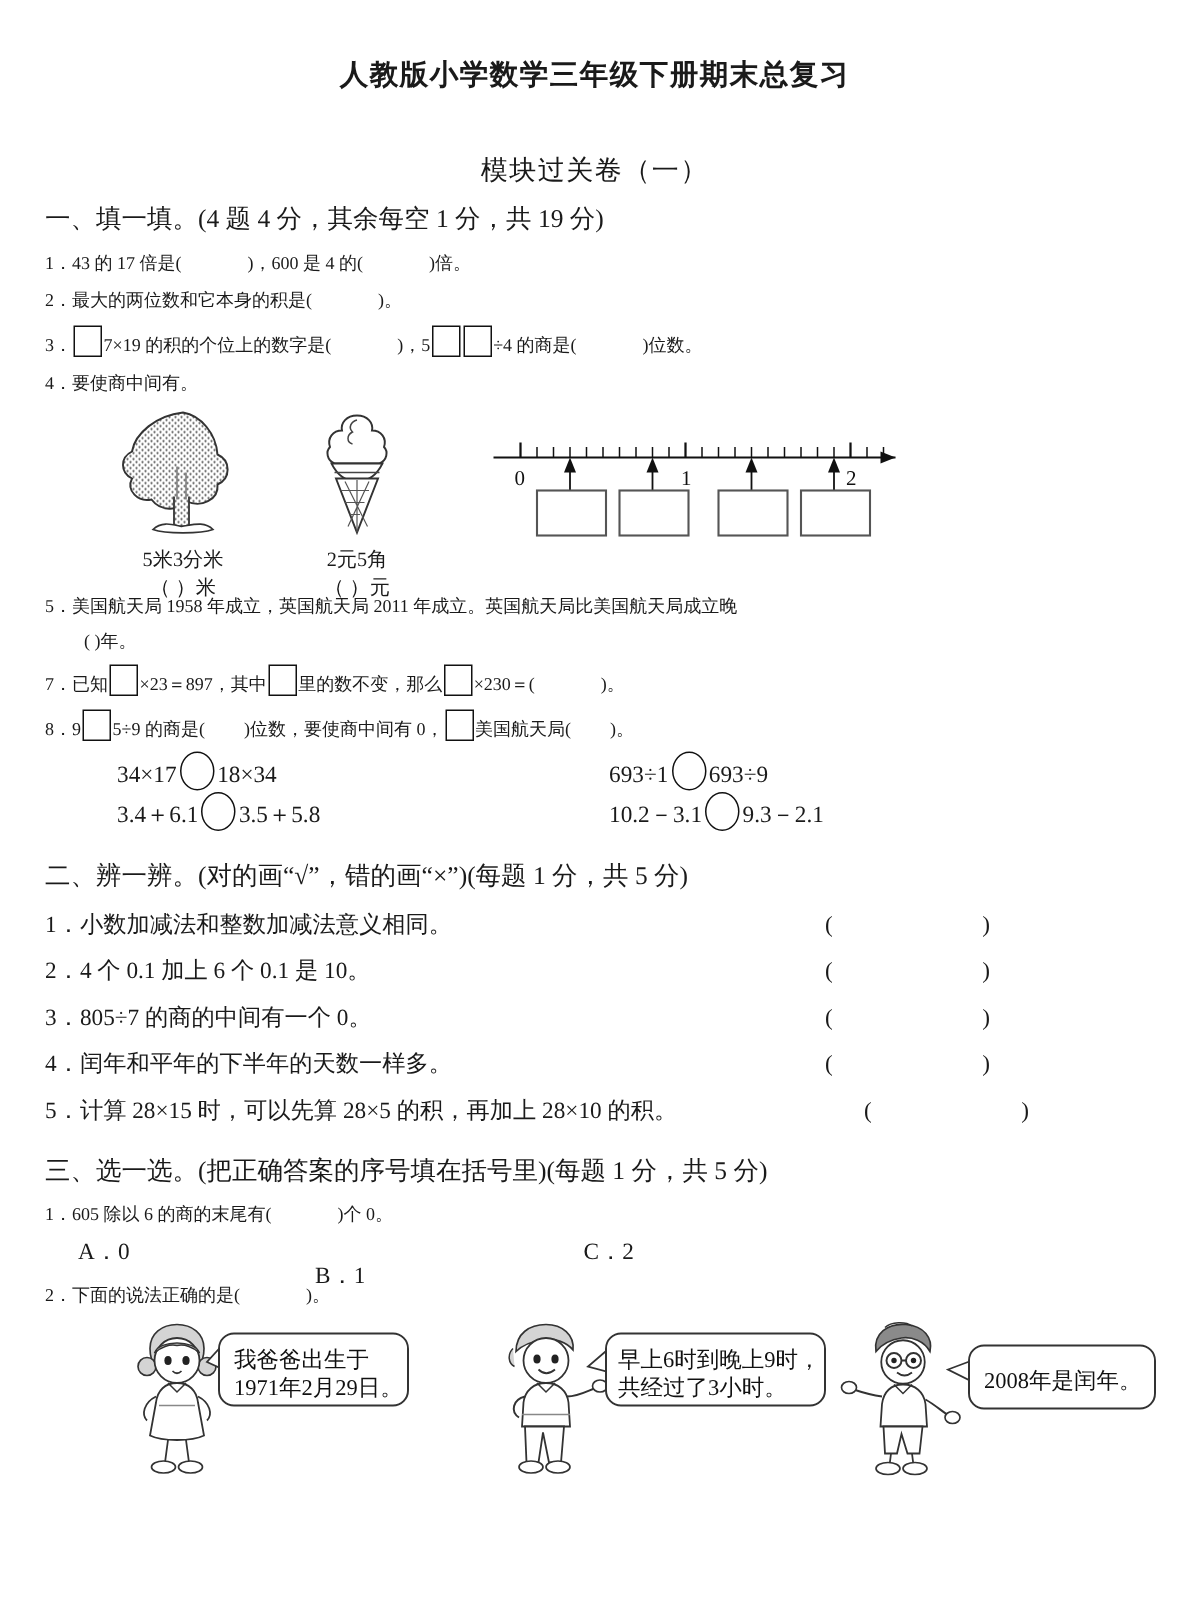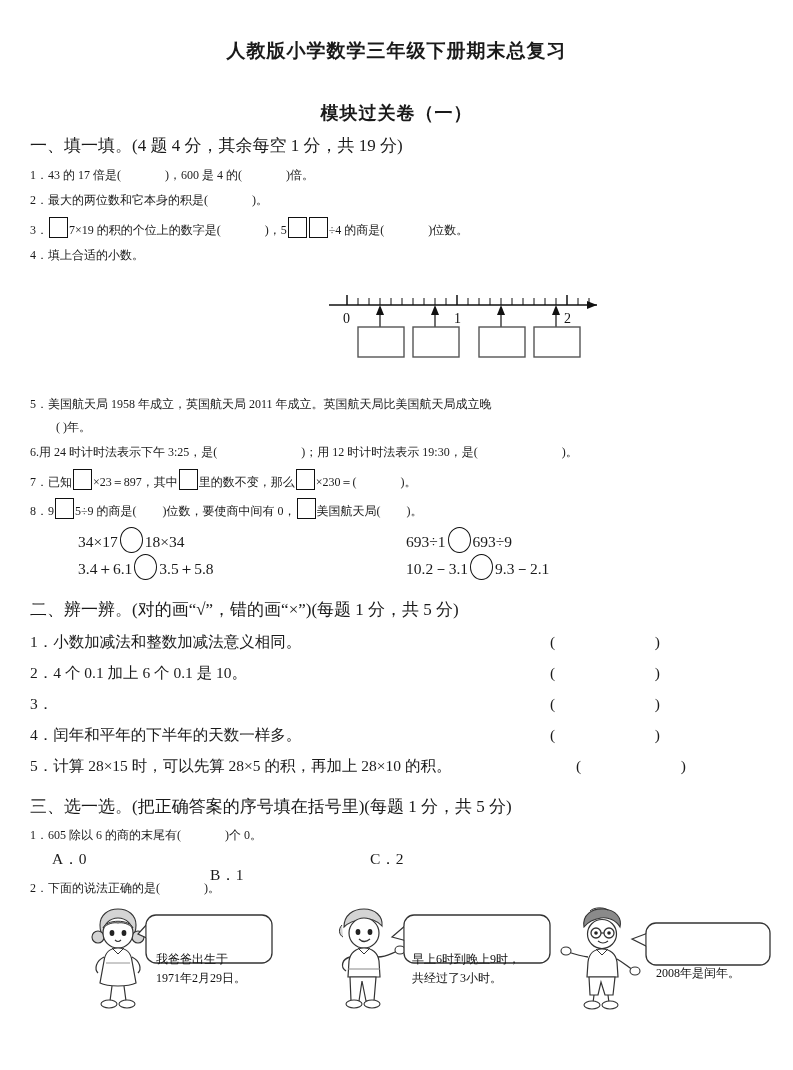--- a/index.html
+++ b/index.html
@@ -29,21 +29,21 @@
     font-size: 19px;
     font-weight: bold;
     letter-spacing: 1px;
     margin: 40px 0 0 0;
     line-height: 1.2;
     font-family: Liberation Serif, serif;
   }
   .paper-title {
     text-align: center;
     font-size: 18px;
-    font-weight: bold;
+    font-weight: normal;
     letter-spacing: 1px;
     margin: 40px 0 0 0;
     line-height: 1.2;
   }
 
   
   .content {
     padding: 0 24px 0 30px;
     box-sizing: border-box;
   }
@@ -168,46 +168,45 @@
   .choices {
     padding-left: 26px;
     margin-top: 4px;
     position: relative;
     height: 24px;
     font-size: 15.5px;
   }
   .ch { position: absolute; white-space: nowrap; }
   .ch-a { left: 22px; }
   .ch-b { left: 180px; margin-top: 16px; }
-  .ch-c { left: 340px; }
+  .ch-c { left: 359px; }
 
   
   .panels {
     position: relative;
     height: 120px;
     margin-top: 8px;
   }
   .panel {
     position: absolute;
     top: 0;
     width: 250px;
     height: 108px;
   }
   .panel-a { left: 46px; }
   .panel-b { left: 292px; }
   .panel-c { left: 530px; }
   .panel svg { display: block; }
   .bubble-text {
     position: absolute;
     font-family: "Liberation Serif", "DejaVu Serif", serif;
-    font-size: 12px;
+    font-size: 15px;
     line-height: 1.45;
     color: #111;
     white-space: nowrap;
-    margin-top: 28px;
   }
 </style>
 </head>
 <body>
 
 <div class="page">
 
   <div class="doc-title">人教版小学数学三年级下册期末总复习</div>
   <div class="paper-title">模块过关卷（一）</div>
 
@@ -221,26 +220,56 @@
 
     <div class="q">
       <span>2．</span><span>最大的两位数和它本身的积是(</span><span class="bk bk-md"></span><span>)。</span>
     </div>
 
     <div class="q">
       <span>3．</span><span class="sqbox"></span><span>7×19 的积的个位上的数字是(</span><span class="bk bk-md"></span><span>)，5</span><span class="sqbox"></span><span class="sqbox"></span><span>÷4 的商是(</span><span class="bk bk-md"></span><span>)位数。</span>
     </div>
 
     <div class="q">
-      <span>4．</span><span>填上合适的小数。</span>
+      <span>4．</span><span>要使商中间有。</span>
     </div>
 
     <div class="fig4">
 
-
+      <div class="tree-wrap">
+        <svg width="96" height="88" viewBox="0 0 96 88">
+          <defs>
+            <pattern id="stipple" patternUnits="userSpaceOnUse" width="4" height="4">
+              <rect width="4" height="4" fill="#fff"></rect>
+              <circle cx="1" cy="1" r="0.75" fill="#555"></circle>
+              <circle cx="3" cy="3" r="0.75" fill="#555"></circle>
+            </pattern>
+          </defs>
+          <path d="M48 4 C30 6 16 18 14 30 C6 34 6 44 14 48 C10 56 18 64 27 62 C33 70 45 70 50 63 C60 68 72 62 71 52 C80 48 80 36 71 32 C70 18 60 6 48 4 Z" fill="url(#stipple)" stroke="#333" stroke-width="1.3"></path>
+          <path d="M42 60 L42 80 L52 80 L52 60" fill="url(#stipple)" stroke="#333" stroke-width="1.2"></path>
+          <path d="M28 82 C34 76 42 79 47 80 C54 79 62 76 68 82 C60 85 36 85 28 82 Z" fill="#fff" stroke="#333" stroke-width="1.1"></path>
+          <path d="M44 40 L44 62 M50 44 L50 62" stroke="#555" stroke-width="0.8" fill="none"></path>
+        </svg>
+        <div class="fig-cap">5米3分米</div>
+        <div class="fig-cap2">（            ）米</div>
+      </div>
+
+      <div class="cone-wrap">
+        <svg width="66" height="88" viewBox="0 0 66 88">
+          <path d="M33 6 C26 6 22 11 23 16 C17 16 13 21 15 27 C12 30 13 36 18 38 L48 38 C53 36 54 30 51 27 C53 21 49 16 43 16 C44 11 40 6 33 6 Z" fill="#fff" stroke="#333" stroke-width="1.3"></path>
+          <path d="M33 9 C29 10 27 14 30 17 C26 19 26 24 30 25" fill="none" stroke="#444" stroke-width="1"></path>
+          <path d="M16 38 C20 46 25 50 33 50 C41 50 46 46 50 38 Z" fill="#fff" stroke="#333" stroke-width="1.2"></path>
+          <path d="M18 44 L48 44" fill="none" stroke="#444" stroke-width="0.9"></path>
+          <path d="M19 48 L33 84 L47 48 Z" fill="#fff" stroke="#333" stroke-width="1.3"></path>
+          <path d="M22 56 L41 56 M25 64 L38 64 M28 72 L35 72" stroke="#555" stroke-width="0.8" fill="none"></path>
+          <path d="M25 50 L40 80 M33 49 L33 84 M41 50 L27 80" stroke="#555" stroke-width="0.8" fill="none"></path>
+        </svg>
+        <div class="fig-cap">2元5角</div>
+        <div class="fig-cap2">（            ）元</div>
+      </div>
 
       <div class="numline">
         <svg class="nl-svg" width="290" height="100" viewBox="0 0 290 100">
 
           <line x1="4" y1="22" x2="272" y2="22" stroke="#111" stroke-width="1.4"></line>
           <path d="M272 22 L262 18 L262 26 Z" fill="#111"></path>
 
           <line x1="22" y1="12" x2="22" y2="22" stroke="#111" stroke-width="1.5"></line>
           <line x1="132" y1="12" x2="132" y2="22" stroke="#111" stroke-width="1.5"></line>
           <line x1="242" y1="12" x2="242" y2="22" stroke="#111" stroke-width="1.5"></line>
@@ -285,23 +314,20 @@
           <rect x="209" y="44" width="46" height="30" fill="#fff" stroke="#555" stroke-width="1.4"></rect>
         </svg>
       </div>
     </div>
 
     <div class="q">
       <span>5．</span><span>美国航天局 1958 年成立，英国航天局 2011 年成立。英国航天局比美国航天局成立晚</span>
     </div>
     <div class="q tight q-indent">(        )年。</div>
 
-    <div class="q">
-      <span>6.</span><span>用 24 时计时法表示下午 3:25，是(</span><span class="bk bk-lg"></span><span>)；用 12 时计时法表示 19:30，是(</span><span class="bk bk-lg"></span><span>)。</span>
-    </div>
 
     <div class="q">
       <span>7．</span><span>已知</span><span class="sqbox"></span><span>×23＝897，其中</span><span class="sqbox"></span><span>里的数不变，那么</span><span class="sqbox"></span><span>×230＝(</span><span class="bk bk-md"></span><span>)。</span>
     </div>
 
     <div class="q">
       <span>8．</span><span>9</span><span class="sqbox"></span><span>5÷9 的商是(</span><span class="bk bk-sm"></span><span>)位数，要使商中间有 0，</span><span class="sqbox"></span><span>美国航天局(</span><span class="bk bk-sm"></span><span>)。</span>
     </div>
 
 
@@ -324,20 +350,21 @@
           <span class="judge-text">小数加减法和整数加减法意义相同。</span>
         <span class="judge-paren">(&nbsp;&nbsp;&nbsp;)</span>
       </div>
       <div class="judge-row">
         <span class="judge-text">2．</span>
           <span class="judge-text">4 个 0.1 加上 6 个 0.1 是 10。</span>
         <span class="judge-paren">(&nbsp;&nbsp;&nbsp;)</span>
       </div>
       <div class="judge-row">
         <span class="judge-text">3．</span>
+          <span class="judge-text">805÷7 的商的中间有一个 0。</span>
         <span class="judge-paren">(&nbsp;&nbsp;&nbsp;)</span>
       </div>
       <div class="judge-row">
         <span class="judge-text">4．</span>
           <span class="judge-text">闰年和平年的下半年的天数一样多。</span>
         <span class="judge-paren">(&nbsp;&nbsp;&nbsp;)</span>
       </div>
       <div class="judge-row">
         <span class="judge-text">5．</span>
           <span class="judge-text">计算 28×15 时，可以先算 28×5 的积，再加上 28×10 的积。</span>

